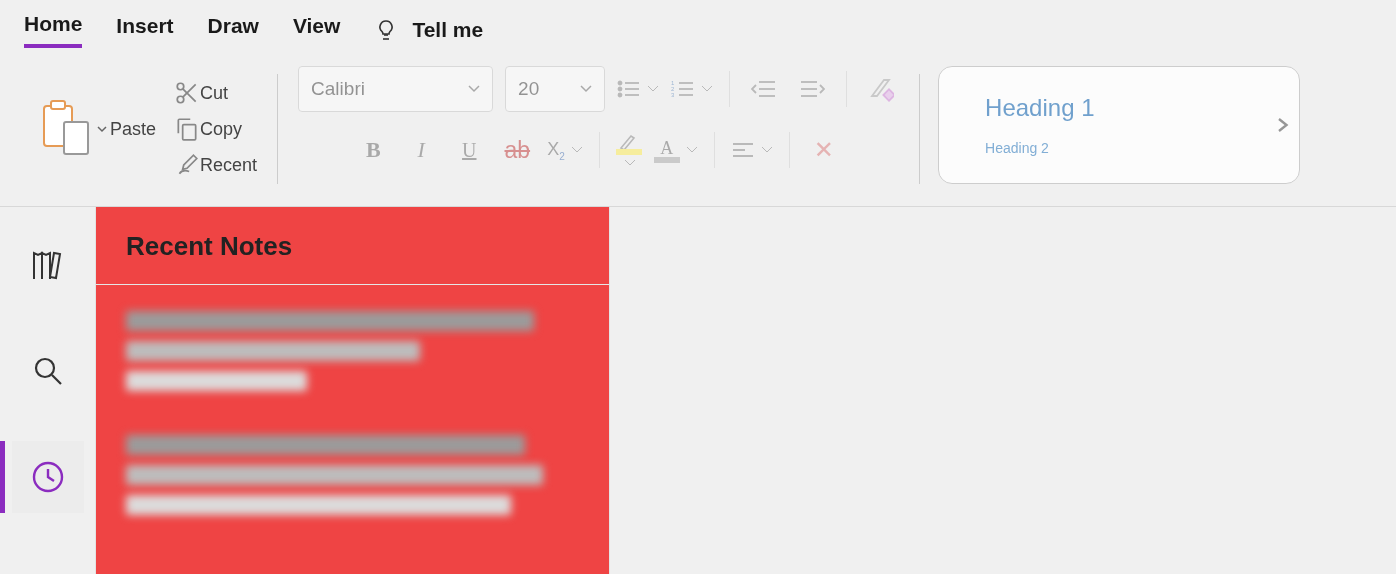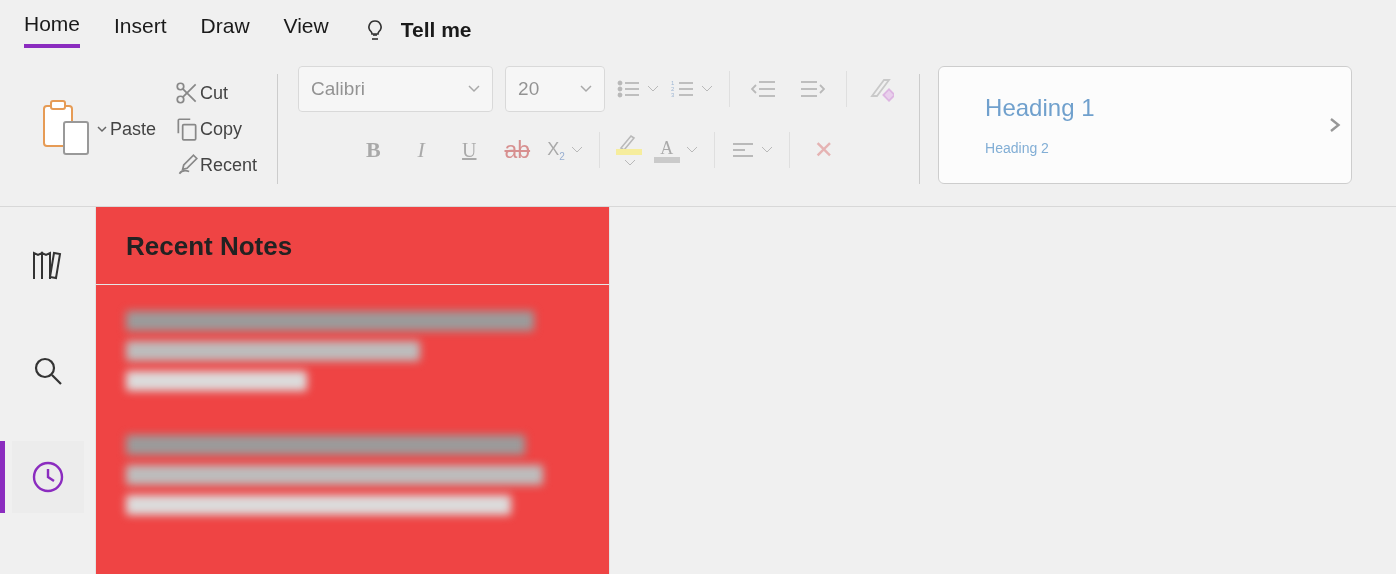--- a/index.html
+++ b/index.html
@@ -15,21 +15,21 @@
   .tabs {
     display: flex;
     align-items: center;
     gap: 34px;
     padding: 14px 24px 10px 24px;
     background: #f0f0f0;
     height: 56px;
   }
   .tab {
     font-size: 21px;
-    font-weight: 400;
+    font-weight: 700;
     color: #1a1a1a;
     cursor: pointer;
     padding-bottom: 8px;
   }
   .tab.active {
     border-bottom: 4px solid #8b2cbf;
   }
   .tellme {
     display: flex;
     align-items: center;
@@ -103,23 +103,23 @@
   .fcolor-swatch .bar { width: 26px; height:6px; background:#9e9e9e; margin-top:-2px;}
 
   .x-icon { color:#d96b6b; font-size:24px; font-weight:300; }
 
   
   .styles-gallery {
     display: flex;
     align-items: center;
     border: 1px solid #c8c8c8;
     background: #fff;
-    border-radius: 6px;
+    border-radius: 14px;
     height: 118px;
-    width: 414px;
+    width: 362px;
     margin-left: 12px;
     padding: 8px 8px 8px 46px;
     opacity: 0.85;
     justify-content: space-between;
   }
   .styles-list { display:flex; flex-direction:column; gap:18px; }
   .style1 { font-size: 24px; color:#5a93c7; }
   .style2 { font-size: 14px; color:#6fa3d1; }
   .gallery-arrow { width: 18px; height: 18px; }
 

